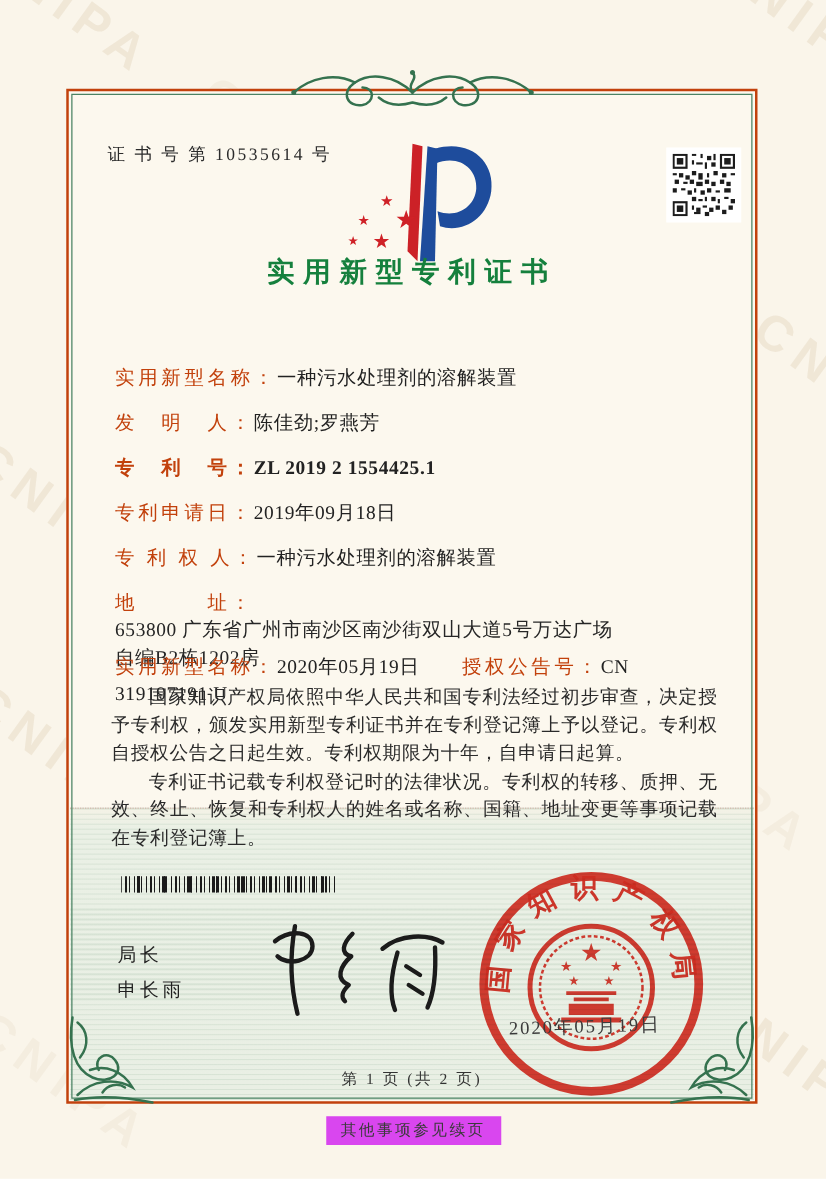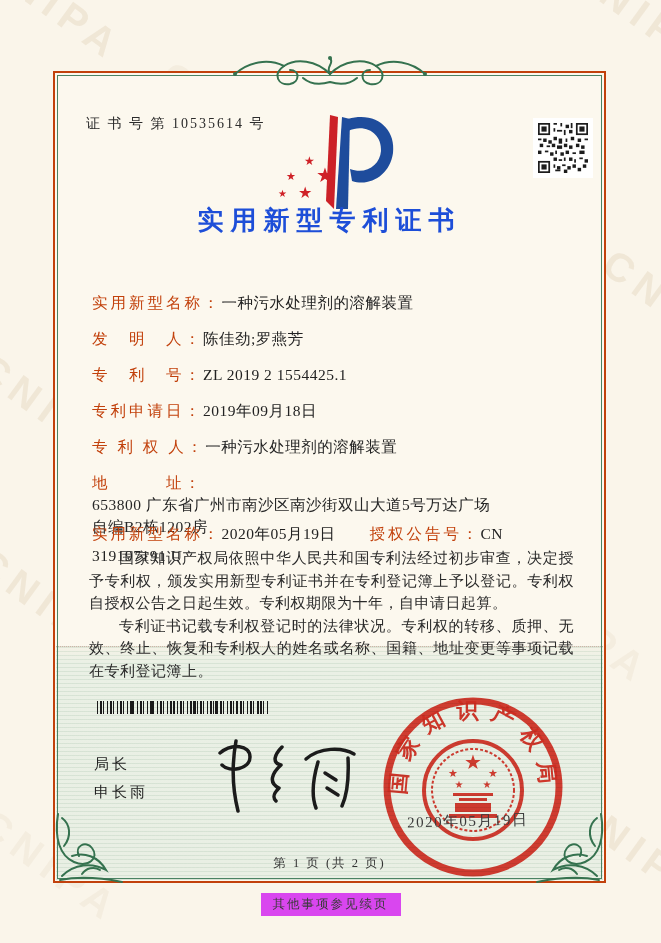--- a/index.html
+++ b/index.html
@@ -42,29 +42,29 @@
     position:absolute;left:31px;top:42px;font-size:14px;letter-spacing:2px;color:#2b2b2b;z-index:2;
   }
   .logo{position:absolute;left:209px;top:36px;width:140px;height:112px;z-index:2;}
   .logo .star{position:absolute;color:#cf2127;line-height:1;font-family:"DejaVu Sans",sans-serif;}
   .qr-box{
     position:absolute;left:478px;top:45px;width:60px;height:60px;background:#ffffff;
     display:flex;align-items:center;justify-content:center;z-index:2;
   }
   .title{
     position:absolute;left:0;right:0;top:130px;text-align:center;
-    font-size:26px;font-weight:bold;letter-spacing:7px;color:#1d4ed8;z-index:2;
+    font-size:22px;font-weight:bold;letter-spacing:7px;color:#15803d;z-index:2;
   }
   
   .fields{position:absolute;left:37px;top:0;width:488px;font-size:15.5px;z-index:2;}
   .frow{position:absolute;left:0;width:488px;line-height:22px;}
   .flabel{letter-spacing:3px;color:#c2410c;}
   .fvalue{letter-spacing:0.5px;color:#222;}
   .addr-val{display:inline-block;vertical-align:top;letter-spacing:0.5px;}
-  .r-name{top:219px;} .r-inv{top:255px;} .r-pat{top:291px;} .r-fil{top:327px;}
+  .r-name{top:219px;} .r-inv{top:255px;} .r-pat{top:291px;font-weight:bold;} .r-fil{top:327px;}
   .r-own{top:363px;} .r-addr{top:399px;} .r-grant{top:450px;}
   .grant-no{margin-left:34px;}
   
   .legal{
     position:absolute;left:34px;right:30px;top:474px;z-index:2;
     font-size:15px;line-height:22.5px;color:#2a2a2a;letter-spacing:0.5px;text-align:justify;
   }
   .legal p{margin:0;text-indent:2em;}
   
   .barcode{

